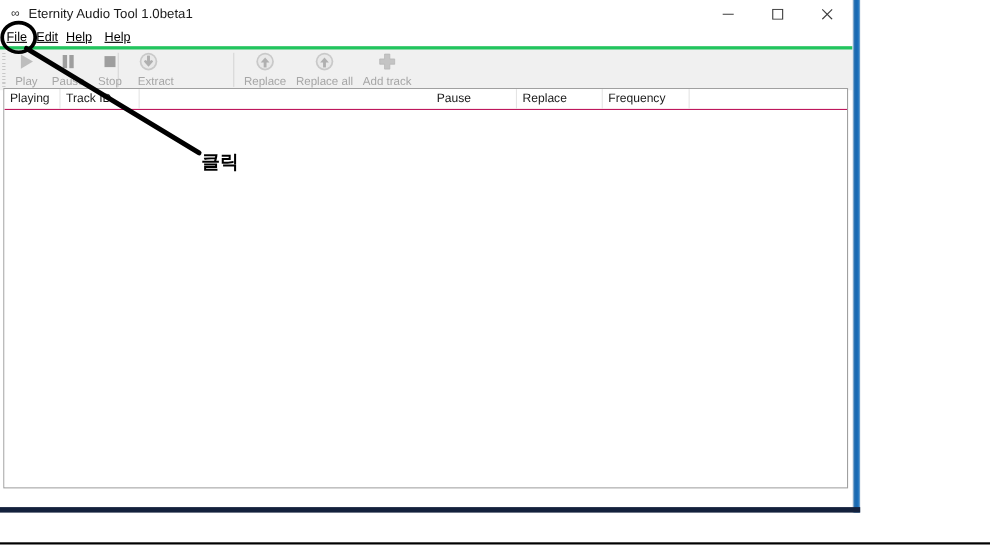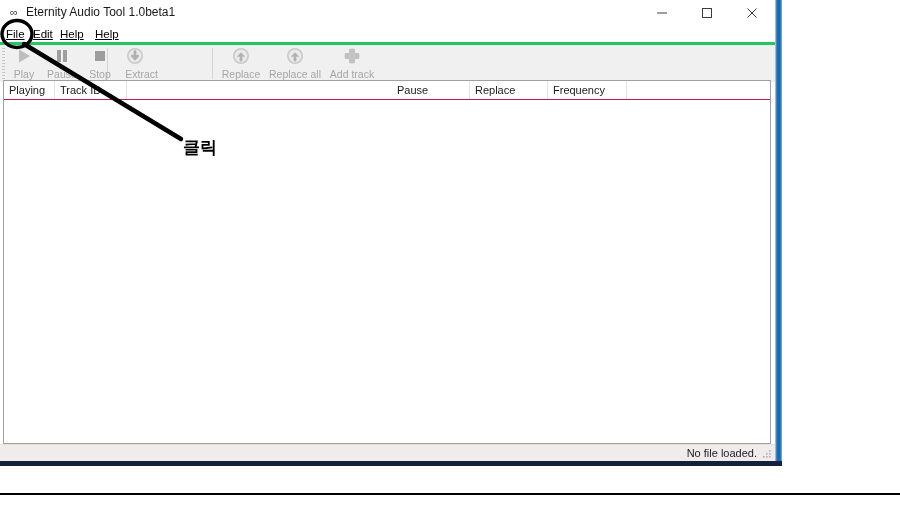--- a/index.html
+++ b/index.html
@@ -392,31 +392,20 @@
       <div class="col-head" style="left:0px;   width:51px;">Playing</div>
       <div class="col-head" style="left:51px;  width:72px;">Track ID</div>
       <div class="col-head" style="left:123px; width:85px;margin-top:20px;">Cue ID</div>
       <div class="col-head" style="left:388px; width:78px;">Pause</div>
       <div class="col-head" style="left:466px; width:78px;">Replace</div>
       <div class="col-head" style="left:544px; width:79px;">Frequency</div>
     </div>
     <div id="list-body"></div>
   </div>
 
-  <div id="status-bar">
-    <div id="status-text">No file loaded.</div>
-    <svg id="status-grip" width="10" height="10" viewBox="0 0 10 10">
-      <rect x="7" y="1" width="1.6" height="1.6" fill="#b0b0b0"></rect>
-      <rect x="7" y="4" width="1.6" height="1.6" fill="#b0b0b0"></rect>
-      <rect x="4" y="4" width="1.6" height="1.6" fill="#b0b0b0"></rect>
-      <rect x="7" y="7" width="1.6" height="1.6" fill="#b0b0b0"></rect>
-      <rect x="4" y="7" width="1.6" height="1.6" fill="#b0b0b0"></rect>
-      <rect x="1" y="7" width="1.6" height="1.6" fill="#b0b0b0"></rect>
-    </svg>
-  </div>
 
   <div id="window-right-border"></div>
   <div id="window-bottom-border"></div>
 </div>
 
 <svg id="annotation-layer" viewBox="0 0 900 507" xmlns="http://www.w3.org/2000/svg">
 
   <ellipse cx="17" cy="34" rx="15" ry="13.5" fill="none" stroke="#000000" stroke-width="3.4"></ellipse>
 
   <path d="M24,44 L181,139" stroke="#000000" stroke-width="4.4" stroke-linecap="round" fill="none"></path>

